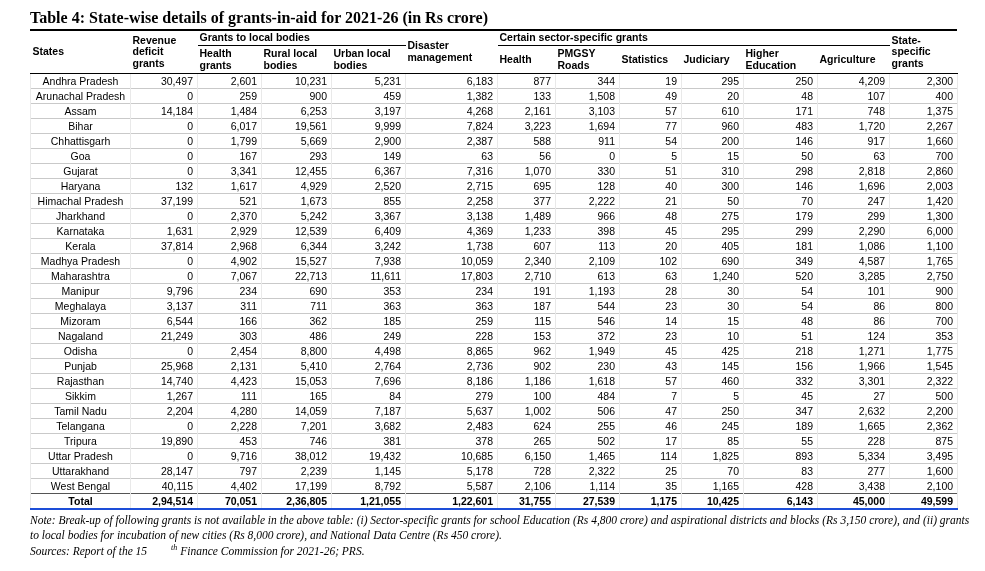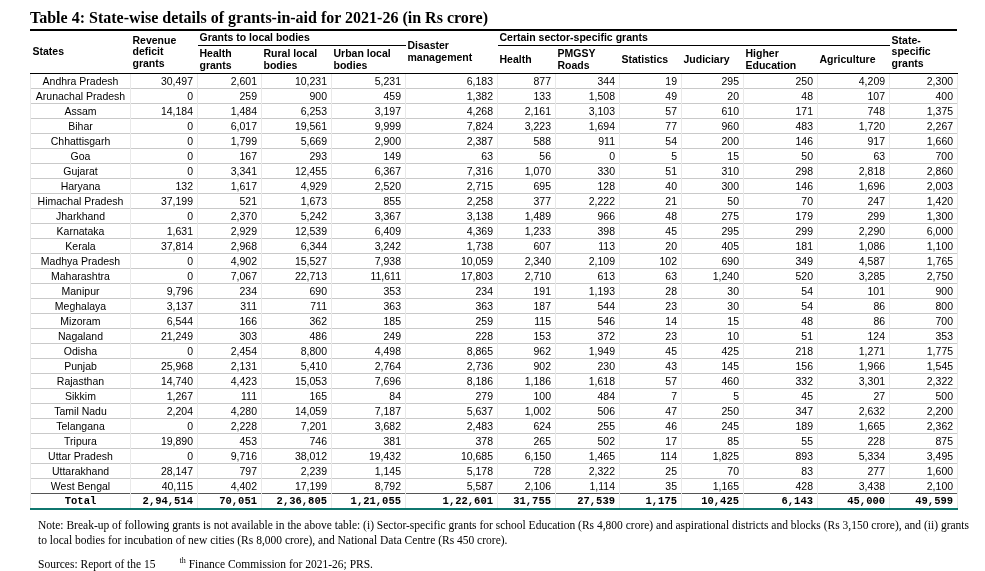--- a/index.html
+++ b/index.html
@@ -54,32 +54,31 @@
     border-top: 1px solid #c9c9c9;
     border-left: 1px solid #e9e9e9;
     border-right: 1px solid #e9e9e9;
   }
   tbody tr:first-child td { border-top: none; }
   td.state { text-align: center; }
   td.num   { text-align: right; }
   tr.total td {
     font-weight: bold;
     border-top: 1px solid #555;
-    border-bottom: 2px solid #0f766e;
-    font-family: Liberation Mono, monospace;
+    border-bottom: 2px solid #1d4ed8;
   }
   .notes {
     font-family: "Liberation Serif", serif;
     font-size: 11.5px;
     line-height: 1.28;
     margin-top: 3px;
     width: 950px;
     color: #000;
   }
-  .notes p { margin: 8px; }
+  .notes p { margin: 0; font-style: italic; }
   sup { font-size: 8px; padding-left: 24px; }
 </style>
 </head>
 <body>
 
 <div class="page">
 
   <div class="title">Table 4: State-wise details of grants-in-aid for 2021-26 (in Rs crore)</div>
 
   <table class="grants">

